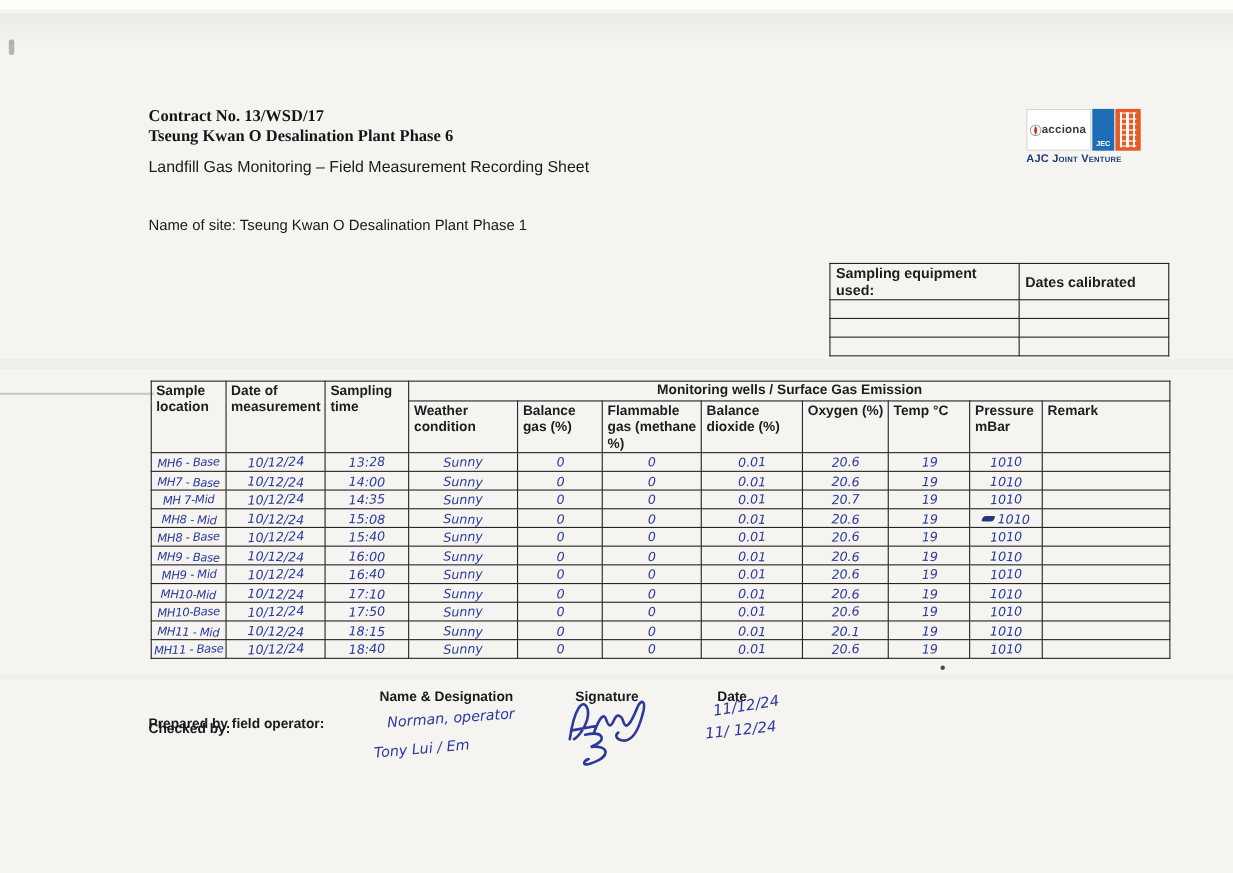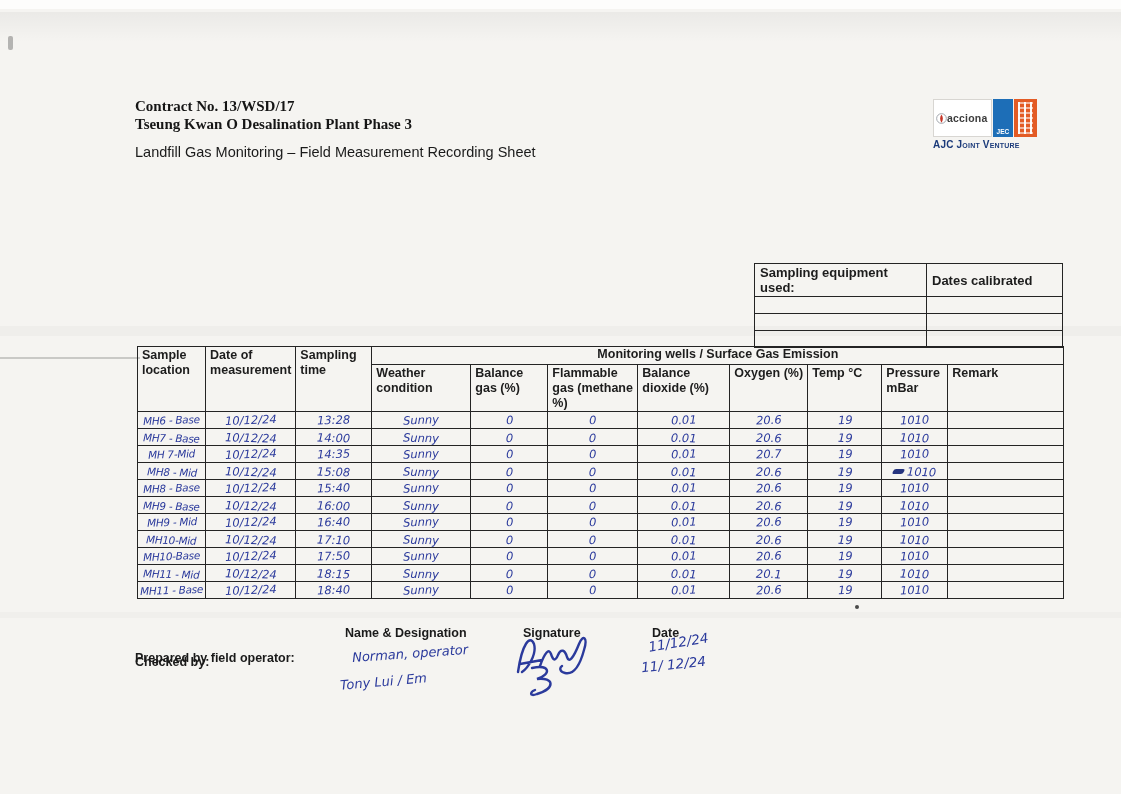--- a/index.html
+++ b/index.html
@@ -34,21 +34,21 @@
     justify-content:center;font-size:6.5px;font-weight:bold;padding-bottom:2px;box-sizing:border-box;margin-left:1px;}
   .jjc-box{width:23px;margin-left:1px;background:#e35b25;position:relative;}
   .jjc-box::before{content:"";position:absolute;left:4px;top:3px;right:4px;bottom:3px;
     background:
       repeating-linear-gradient(90deg,rgba(255,255,255,0.95) 0 2px,transparent 2px 6px),
       repeating-linear-gradient(0deg,rgba(255,255,255,0.55) 0 2px,transparent 2px 5px);}
   .jv-text{margin-top:2px;font-size:10px;font-weight:bold;color:#1b3a7a;
     font-variant:small-caps;letter-spacing:0.2px;white-space:nowrap;}
 
   
-  .equip{position:absolute;left:754px;top:263px;border-collapse:collapse;table-layout:fixed;}
+  .equip{position:absolute;left:754px;top:239px;border-collapse:collapse;table-layout:fixed;}
   .equip td,.equip th{border:1.6px solid #242424;box-sizing:border-box;padding:1px 5px;
     font-size:13px;text-align:left;background:transparent;}
   .equip th{font-weight:bold;height:21px;}
   .equip td{height:17px;}
 
   
   .maintable{position:absolute;left:137px;top:346px;border-collapse:collapse;table-layout:fixed;}
   .maintable th,.maintable td{border:1.6px solid #242424;box-sizing:border-box;
     font-size:12.5px;vertical-align:top;padding:1px 4px;}
   .maintable thead th{font-weight:bold;text-align:left;line-height:1.18;}
@@ -77,23 +77,24 @@
   <div class="streak top-strip"></div>
   <div class="streak band1"></div>
   <div class="streak band2"></div>
   <div class="streak band3"></div>
   <div class="streak line-left"></div>
   <div class="streak spot"></div>
   <div class="streak dot"></div>
 
   <div class="contract-block">
     <div>Contract No. 13/WSD/17</div>
-    <div>Tseung Kwan O Desalination Plant Phase 3</div>
+    <div>Tseung Kwan O Desalination Plant Phase 6</div>
   </div>
   <div class="form-title">Landfill Gas Monitoring – Field Measurement Recording Sheet</div>
+  <div class="site-line">Name of site: Tseung Kwan O Desalination Plant Phase 1</div>
 
   <div class="logo">
     <div class="logo-row">
       <div class="acciona-box">
         <svg width="11" height="11" viewBox="0 0 12 12">
           <circle cx="6" cy="6" r="5.3" fill="none" stroke="#9aa0a6" stroke-width="1"></circle>
           <path d="M6 1.5 C4 4 4 8 6 10.5 C8 8 8 4 6 1.5 Z" fill="#c63527"></path>
         </svg>
         <span class="acciona-text">acciona</span>
       </div>

